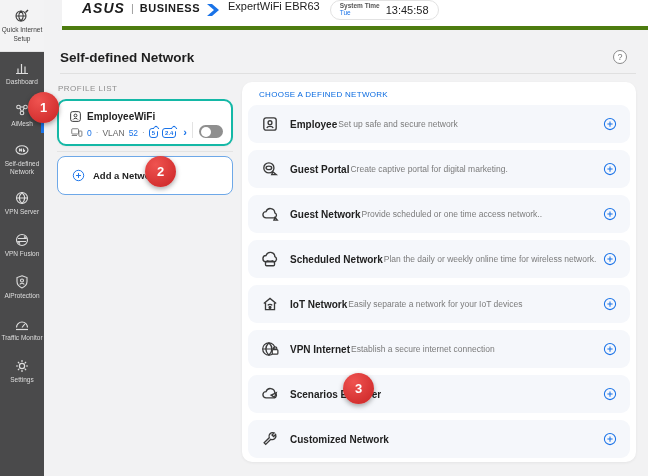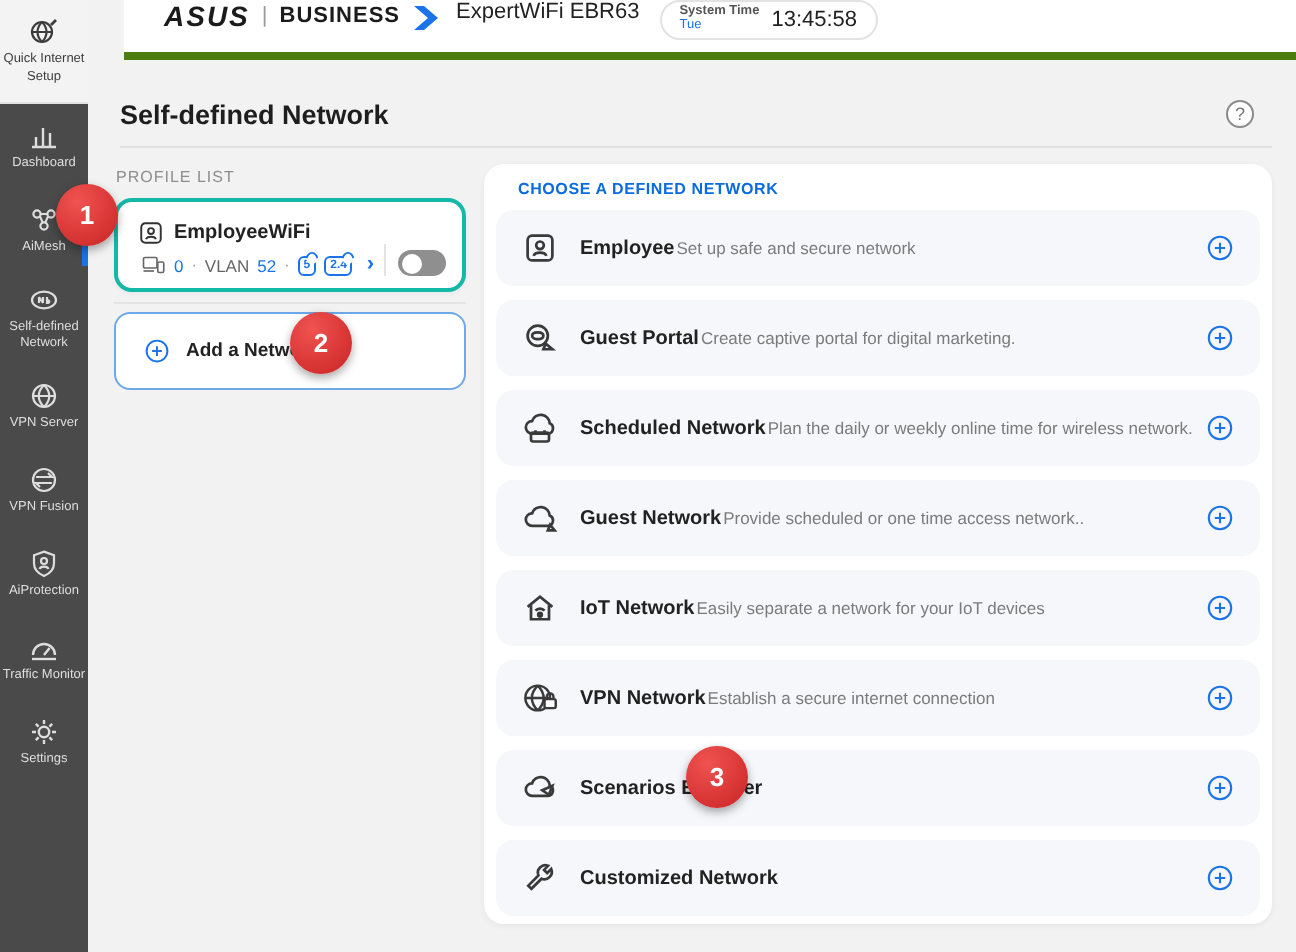--- a/index.html
+++ b/index.html
@@ -70,21 +70,21 @@
   .panel-divider { position:absolute; left:57px; top:151px; width:176px; height:1px; background:#e4e4e4; }
   .add-card { position:absolute; left:57px; top:156px; width:176px; height:39px; background:#fff;
               border:1.5px solid #6ea8e8; border-radius:8px; display:flex; align-items:center; gap:8px;
               padding-left:14px; cursor:pointer; }
   .add-card svg { width:13px; height:13px; }
   .add-label { font-size:9.5px; font-weight:bold; color:#222; }
 
   
   .network-card { position:absolute; left:242px; top:82px; width:394px; height:380px; background:#fff;
                   border-radius:10px; box-shadow:0 1px 3px rgba(0,0,0,.06); }
-  .network-heading { position:absolute; left:17px; top:8px; font-size:8px; font-weight:bold; color:#0b6be0;
+  .network-heading { position:absolute; left:17px; top:8px; font-size:8px; font-weight:normal; color:#0b6be0;
                      letter-spacing:.3px; }
   .rows { position:absolute; left:6px; top:23px; width:382px; display:flex; flex-direction:column; gap:7px; }
   .net-row { background:#f5f7fb; border-radius:9px; height:38px; display:flex; align-items:center;
              padding:0 13px; cursor:pointer; }
   .nr-icon { width:18px; height:18px; flex:0 0 18px; color:#3a3a3a; }
   .nr-icon svg { width:18px; height:18px; }
   .nr-text { margin-left:11px; display:flex; flex-direction:row; gap:1px; }
   .nr-title { font-size:10px; font-weight:bold; color:#222; }
   .nr-desc { font-size:8.5px; color:#7b7b7b; }
   .nr-plus { margin-left:auto; width:14px; height:14px; cursor:pointer; }
@@ -285,44 +285,44 @@
     <span class="nr-plus">
       <svg viewBox="0 0 16 16" fill="none" stroke="#1a73e8" stroke-width="1.2">
         <circle cx="8" cy="8" r="6.4"></circle>
             <path d="M8 5v6M5 8h6"></path>
           </svg>
     </span>
   </div>
 
   <div class="net-row">
     <span class="nr-icon"><svg viewBox="0 0 16 16" fill="none" stroke="currentColor" stroke-width="1.2">
+            <path d="M4.5 11.5a2.8 2.8 0 0 1 0-5.6 4 4 0 0 1 7.8 1A2.4 2.4 0 0 1 11.5 11.5z"></path>
+            <path d="M12.5 11l2 2.5h-3z"></path>
+          </svg></span>
+    <span class="nr-text">
+      <span class="nr-title">Guest Network</span>
+      <span class="nr-desc">Provide scheduled or one time access network..</span>
+    </span>
+    <span class="nr-plus">
+      <svg viewBox="0 0 16 16" fill="none" stroke="#1a73e8" stroke-width="1.2">
+        <circle cx="8" cy="8" r="6.4"></circle>
+            <path d="M8 5v6M5 8h6"></path>
+          </svg>
+    </span>
+  </div>
+
+  <div class="net-row">
+    <span class="nr-icon"><svg viewBox="0 0 16 16" fill="none" stroke="currentColor" stroke-width="1.2">
             <path d="M4.5 10.5a2.8 2.8 0 0 1 0-5.6 4 4 0 0 1 7.8 1A2.4 2.4 0 0 1 11.5 10.5z"></path>
             <rect x="4" y="10" width="8" height="4" rx="1"></rect>
             <path d="M6 10v-1M10 10v-1"></path>
           </svg></span>
     <span class="nr-text">
       <span class="nr-title">Scheduled Network</span>
       <span class="nr-desc">Plan the daily or weekly online time for wireless network.</span>
-    </span>
-    <span class="nr-plus">
-      <svg viewBox="0 0 16 16" fill="none" stroke="#1a73e8" stroke-width="1.2">
-        <circle cx="8" cy="8" r="6.4"></circle>
-            <path d="M8 5v6M5 8h6"></path>
-          </svg>
-    </span>
-  </div>
-
-  <div class="net-row">
-    <span class="nr-icon"><svg viewBox="0 0 16 16" fill="none" stroke="currentColor" stroke-width="1.2">
-            <path d="M4.5 11.5a2.8 2.8 0 0 1 0-5.6 4 4 0 0 1 7.8 1A2.4 2.4 0 0 1 11.5 11.5z"></path>
-            <path d="M12.5 11l2 2.5h-3z"></path>
-          </svg></span>
-    <span class="nr-text">
-      <span class="nr-title">Guest Network</span>
-      <span class="nr-desc">Provide scheduled or one time access network..</span>
     </span>
     <span class="nr-plus">
       <svg viewBox="0 0 16 16" fill="none" stroke="#1a73e8" stroke-width="1.2">
         <circle cx="8" cy="8" r="6.4"></circle>
             <path d="M8 5v6M5 8h6"></path>
           </svg>
     </span>
   </div>
 
   <div class="net-row">
@@ -345,21 +345,21 @@
   </div>
 
   <div class="net-row">
     <span class="nr-icon"><svg viewBox="0 0 16 16" fill="none" stroke="currentColor" stroke-width="1.1">
             <circle cx="7" cy="8" r="5.5"></circle>
             <path d="M1.5 8h11M7 2.5c-3.5 3.5-3.5 7.5 0 11M7 2.5c3.5 3.5 3.5 7.5 0 11"></path>
             <rect x="10" y="8.5" width="5" height="4" rx="0.8" fill="#fff"></rect>
             <path d="M11 8.5v-1a1.5 1.5 0 0 1 3 0v1"></path>
           </svg></span>
     <span class="nr-text">
-      <span class="nr-title">VPN Network</span>
+      <span class="nr-title">VPN Internet</span>
       <span class="nr-desc">Establish a secure internet connection</span>
     </span>
     <span class="nr-plus">
       <svg viewBox="0 0 16 16" fill="none" stroke="#1a73e8" stroke-width="1.2">
         <circle cx="8" cy="8" r="6.4"></circle>
             <path d="M8 5v6M5 8h6"></path>
           </svg>
     </span>
   </div>
 

